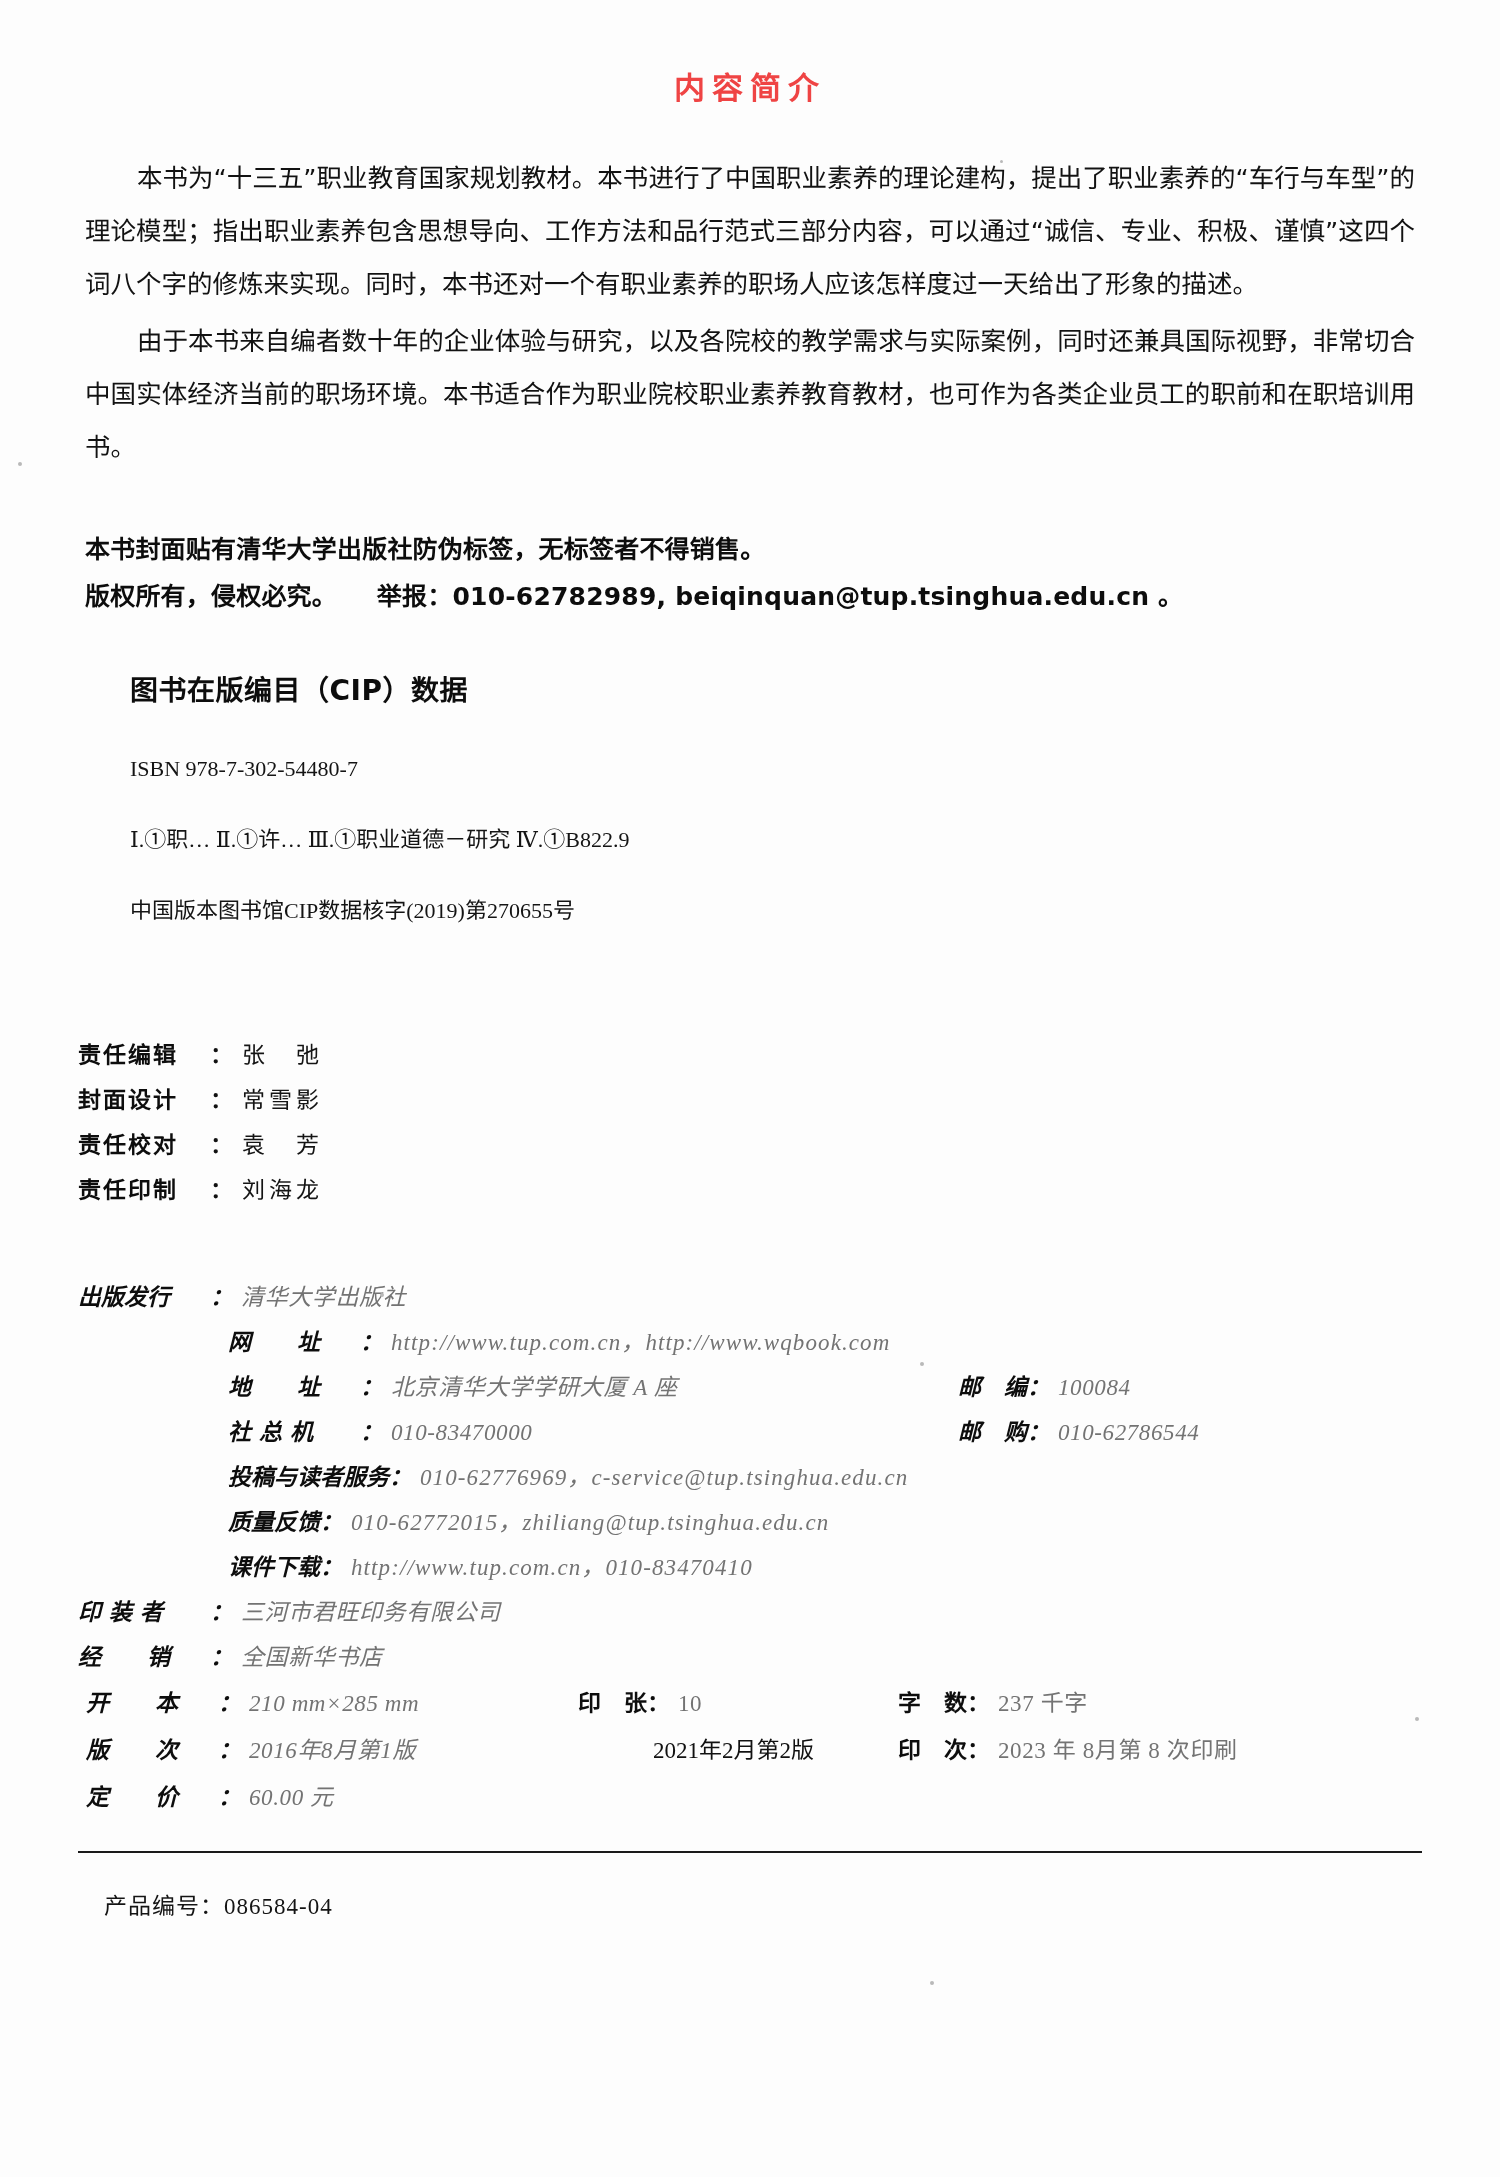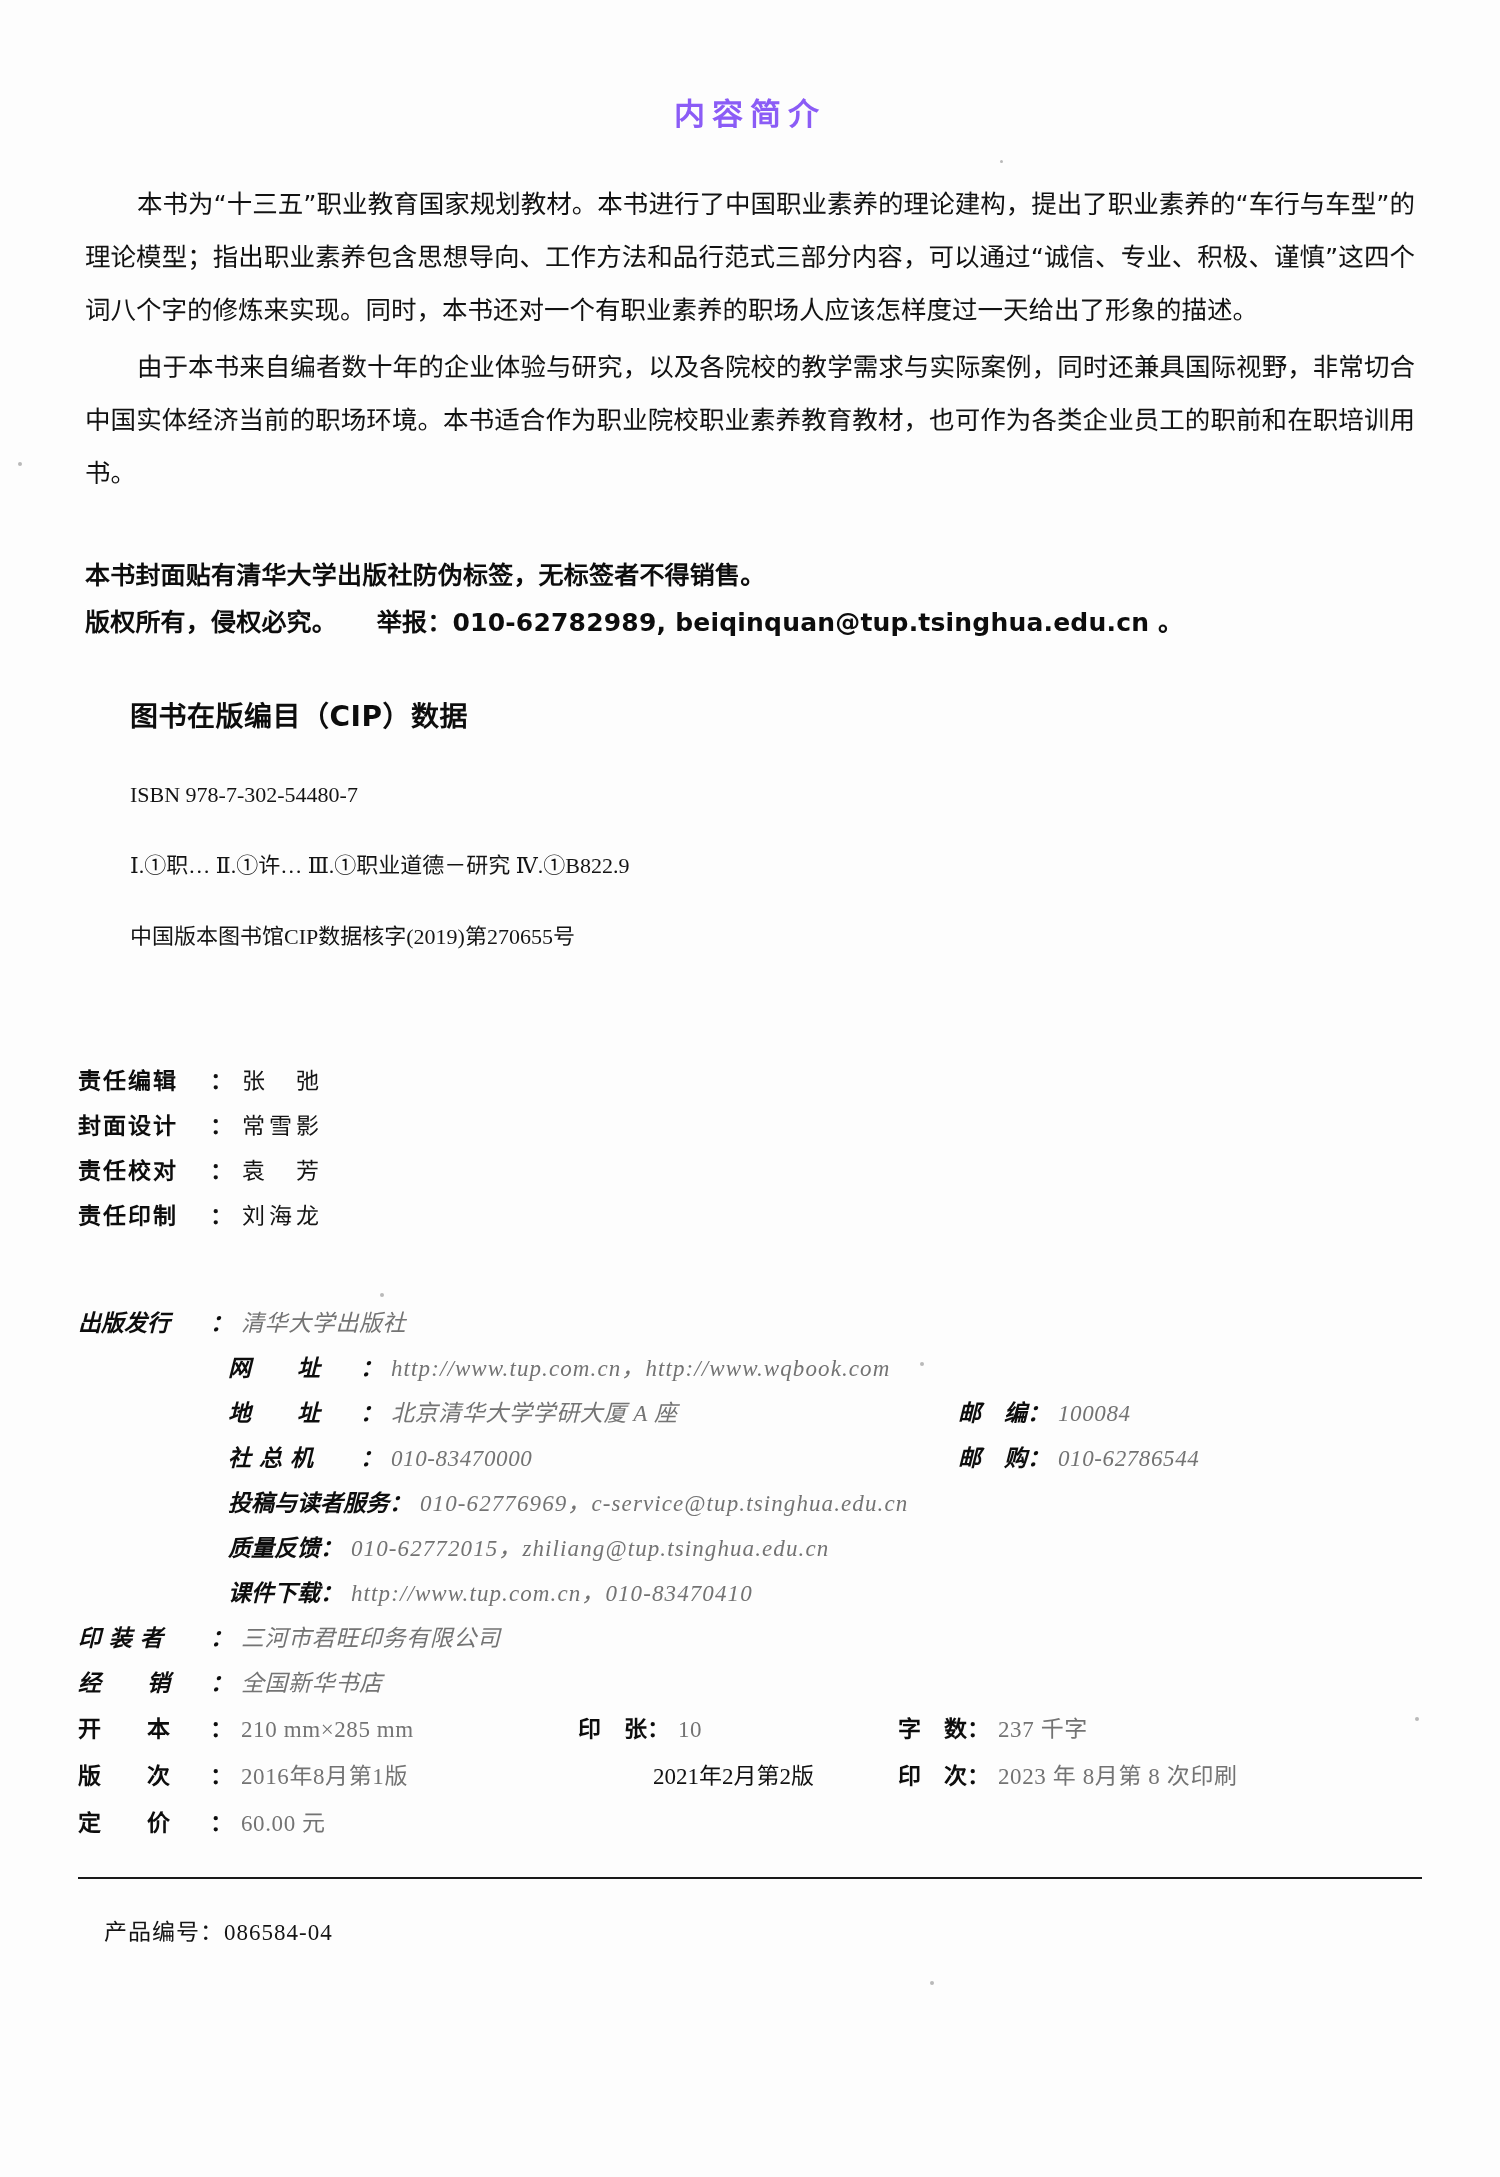--- a/index.html
+++ b/index.html
@@ -21,22 +21,22 @@
     box-sizing: border-box;
     overflow: hidden;
   }
   
   .doc-title {
     text-align: center;
     font-family: "DejaVu Sans", "Liberation Sans", sans-serif;
     font-weight: bold;
     font-size: 31px;
     letter-spacing: 7px;
-    padding-top: 89px;
-    color: #8b5cf6;
+    padding-top: 63px;
+    color: #ef4444;
   }
   
   .abstract {
     margin: 44px 85px 0 85px;
   }
   .abstract p {
     margin: 0 0 4px 0;
     font-family: "DejaVu Sans", "Liberation Sans", sans-serif;
     font-size: 25.5px;
     line-height: 53px;
@@ -148,21 +148,21 @@
   
   .specs {
     margin: 0 0 0 78px;
     font-size: 23px;
   }
   .spec-row {
     position: relative;
     height: 47px;
     line-height: 47px;
   }
-  .cellA { position: absolute; left: 0;    display: flex; align-items: flex-start; }
+  .cellA { position: absolute; left: 8px;    display: flex; align-items: flex-start; font-style: italic; }
   .cellB { position: absolute; left: 570;  display: flex; align-items: baseline; }
   .cellC { position: absolute; left: 820px; display: flex; align-items: baseline; }
   .cellMid { position: absolute; left: 575px; }
   
   .rule {
     margin: 30px 78px 0 78px;
     border: 0;
     border-top: 2px solid #1a1a1a;
   }
   .product-no {

